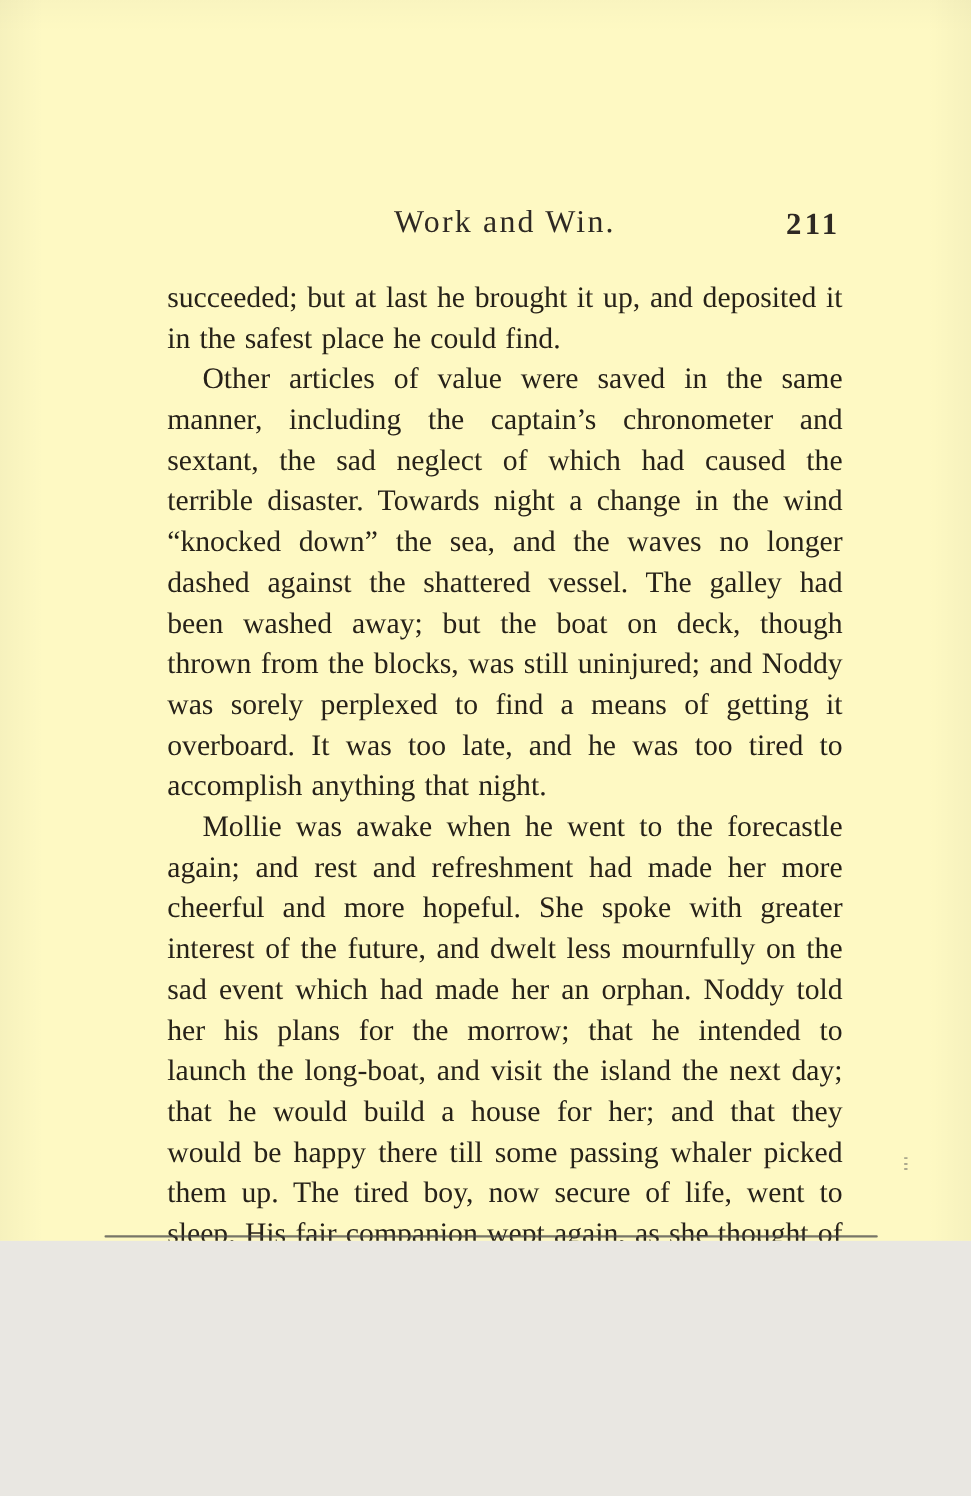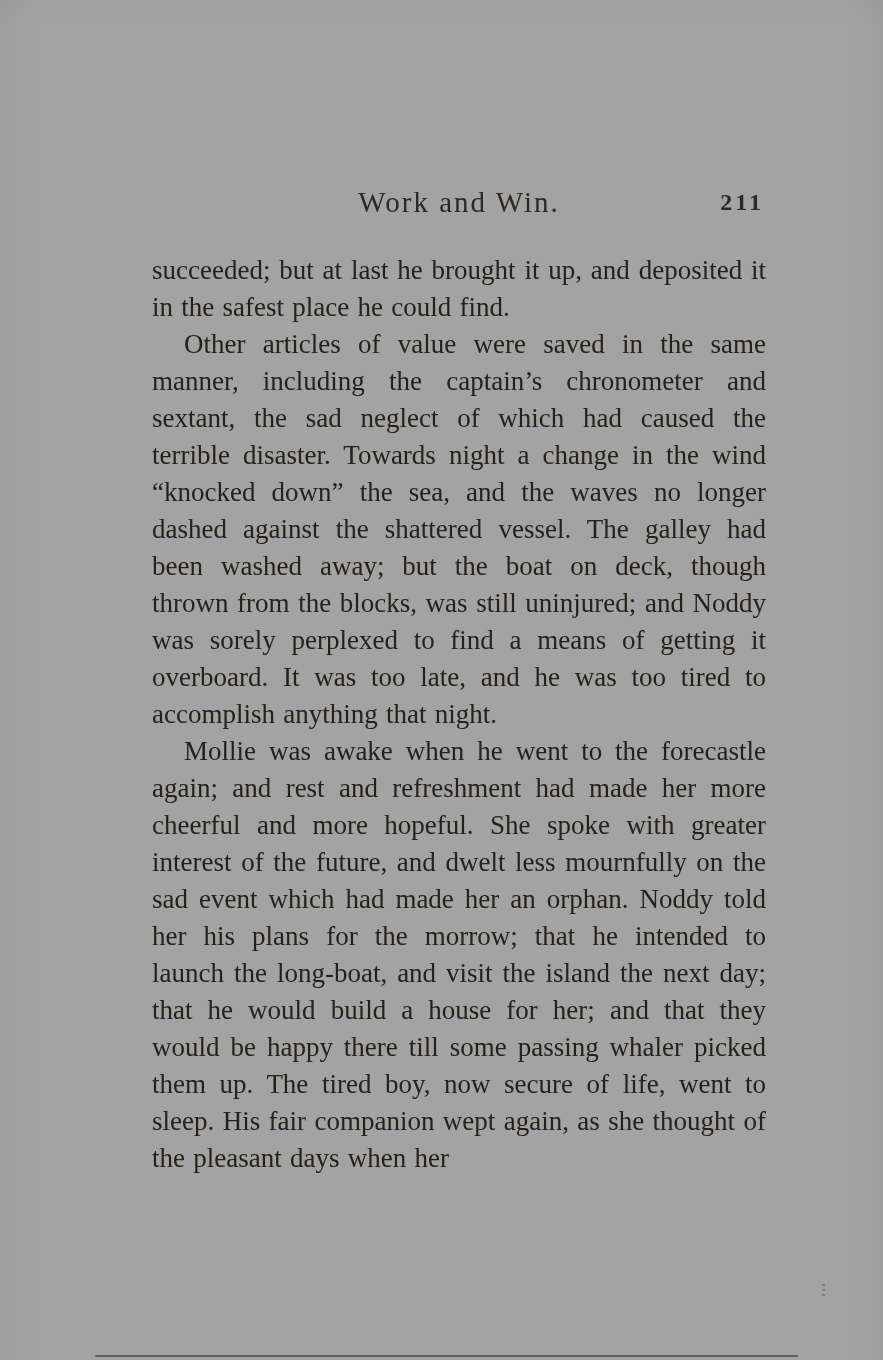--- a/index.html
+++ b/index.html
@@ -8,22 +8,22 @@
   }
   body {
     width: 883px;
     height: 1360px;
     background: #e9e7e2;
     font-family: "Liberation Serif", "DejaVu Serif", serif;
   }
   .page {
     position: relative;
     width: 883px;
-    height: 1360px;
-    background: #a3a3a3;
+    height: 1128px;
+    background: #fef9c3;
     color: #2a2520;
     overflow: hidden;
   }
   
   .page::before {
     content: "";
     position: absolute;
     inset: 0;
     background:
       linear-gradient(to right, rgba(0,0,0,0.03), rgba(0,0,0,0) 40px),
@@ -48,21 +48,21 @@
     right: 0;
     text-align: center;
     font-size: 29px;
     letter-spacing: 2px;
     color: #2e2923;
   }
   .pagenum {
     position: absolute;
     right: 2px;
     top: 3px;
-    font-size: 24px;
+    font-size: 28px;
     font-weight: bold;
     letter-spacing: 3px;
     color: #2e2923;
     text-align: right;
   }
   .body-text p {
     margin: 0;
     font-size: 27px;
     line-height: 37px;
     text-align: justify;

